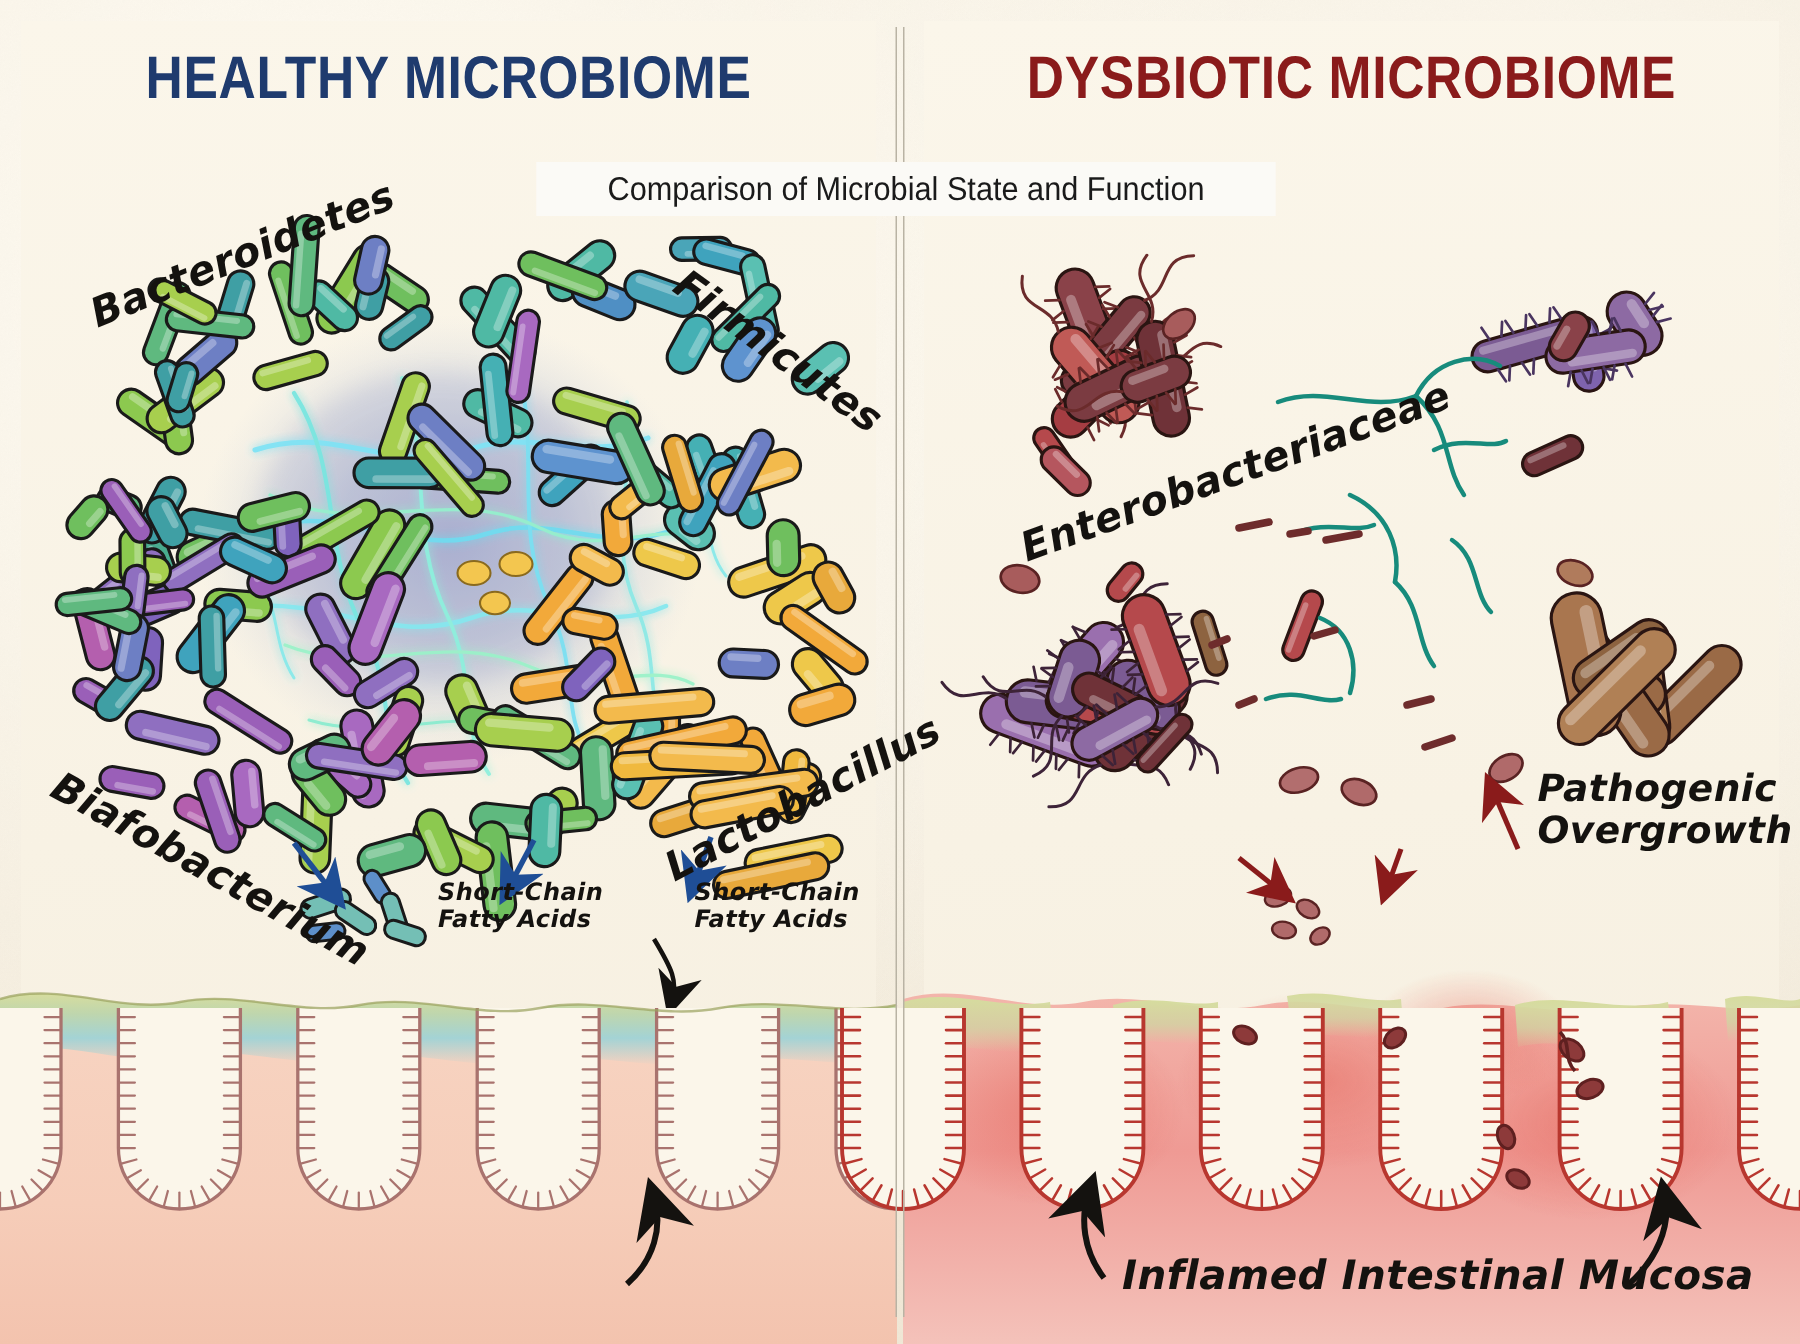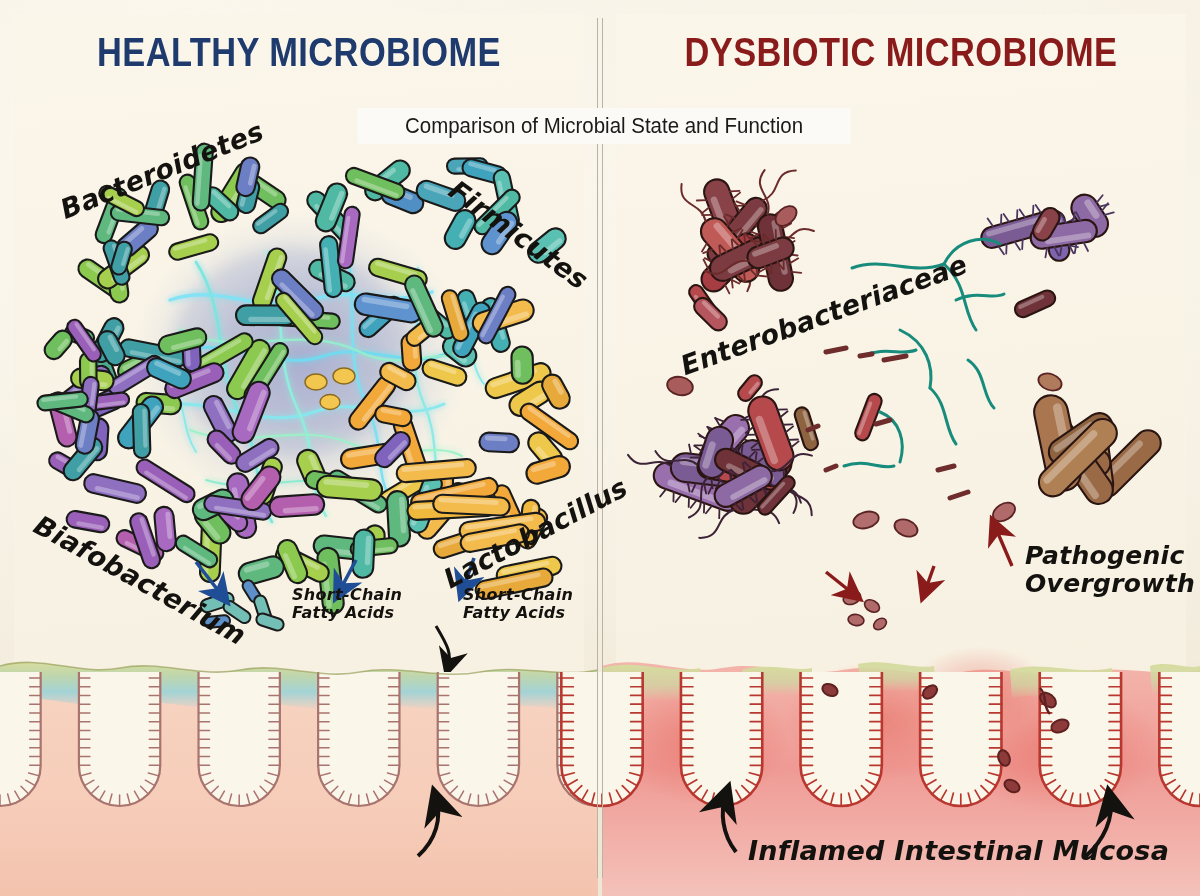--- a/index.html
+++ b/index.html
@@ -1415,18 +1415,18 @@
   <div id="labels" class="layer">
       <div class="hand xl" style="left: 62px; top: 196px; transform-origin: 0px 50%; transform: rotate(-22deg);">Bacteroidetes</div>
       <div class="hand xl" style="left: 452px; top: 172px; transform-origin: 0px 50%; transform: rotate(36deg);">Firmicutes</div>
       <div class="hand xl" style="left: 36px; top: 508px; transform-origin: 0px 50%; transform: rotate(29deg);">Biafobacterium</div>
       <div class="hand xl" style="left: 446px; top: 566px; transform-origin: 0px 50%; transform: rotate(-28deg);">Lactobacillus</div>
       <div class="hand md" style="left: 292px; top: 586px; transform-origin: 0px 50%; transform: rotate(0deg);">Short-Chain
 Fatty Acids</div>
       <div class="hand md" style="left: 463px; top: 586px; transform-origin: 0px 50%; transform: rotate(0deg);">Short-Chain
 Fatty Acids</div>
       <div class="hand xl" style="left: 682px; top: 352px; transform-origin: 0px 50%; transform: rotate(-20deg);">Enterobacteriaceae</div>
-      <div class="hand lg" style="left: 1025px; top: 512px; transform-origin: 0px 50%; transform: rotate(0deg); margin-top: 30px;">Pathogenic
+      <div class="hand lg" style="left: 1025px; top: 512px; transform-origin: 0px 50%; transform: rotate(0deg);">Pathogenic
 Overgrowth</div>
       <div class="hand xl" style="left: 748px; top: 836px; transform-origin: 0px 50%; transform: rotate(0deg); text-align: right;">Inflamed Intestinal Mucosa</div>
     </div>
 
 </div>
 
 </body></html>

